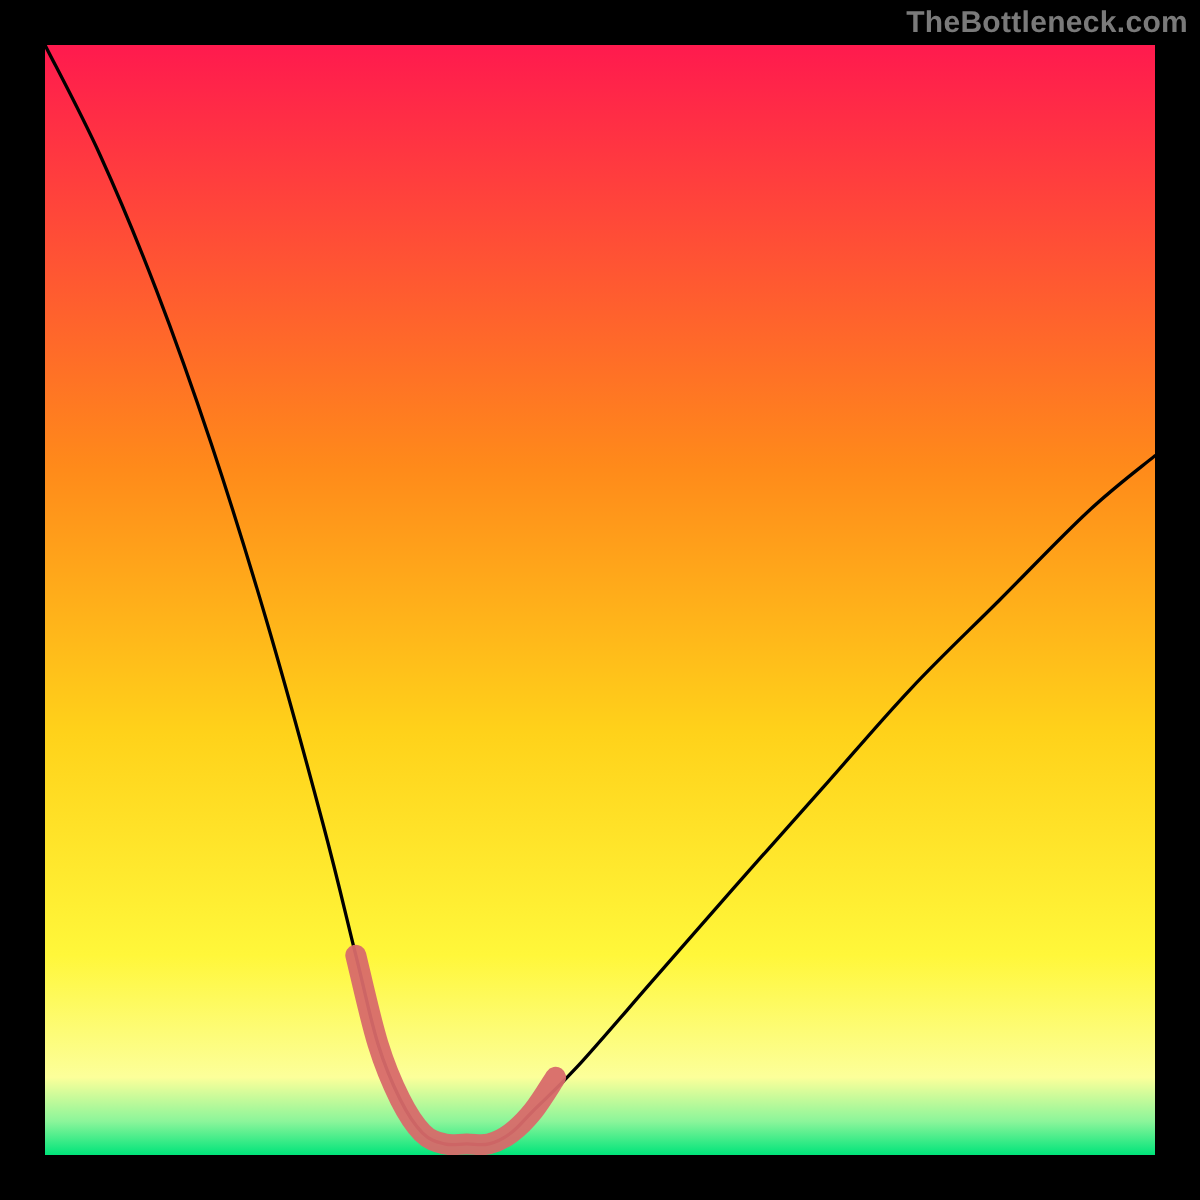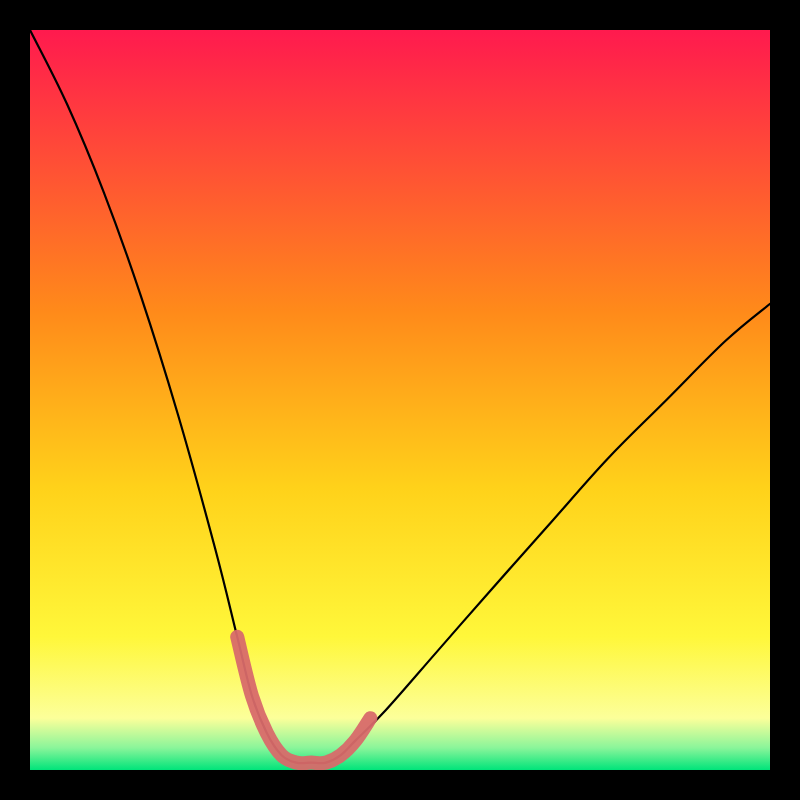--- a/index.html
+++ b/index.html
@@ -34,20 +34,21 @@
     top: 30px;
     width: 740px;
     height: 740px;
     display: block;
   }
 </style>
 </head>
 <body>
 
 <div class="stage">
+  <div class="watermark">TheBottleneck.com</div>
 
   <svg class="plot" viewBox="0 0 740 740" preserveAspectRatio="none">
     <defs>
       <linearGradient id="bg-grad" x1="0" y1="0" x2="0" y2="1">
         <stop id="g0" offset="0%" stop-color="#ff1a4e"></stop>
         <stop id="g1" offset="38%" stop-color="#ff8a1a"></stop>
         <stop id="g2" offset="62%" stop-color="#ffd21a"></stop>
         <stop id="g3" offset="82%" stop-color="#fff73a"></stop>
         <stop id="g4" offset="93%" stop-color="#fcff9a"></stop>
         <stop id="g5" offset="97%" stop-color="#8af59a"></stop>

